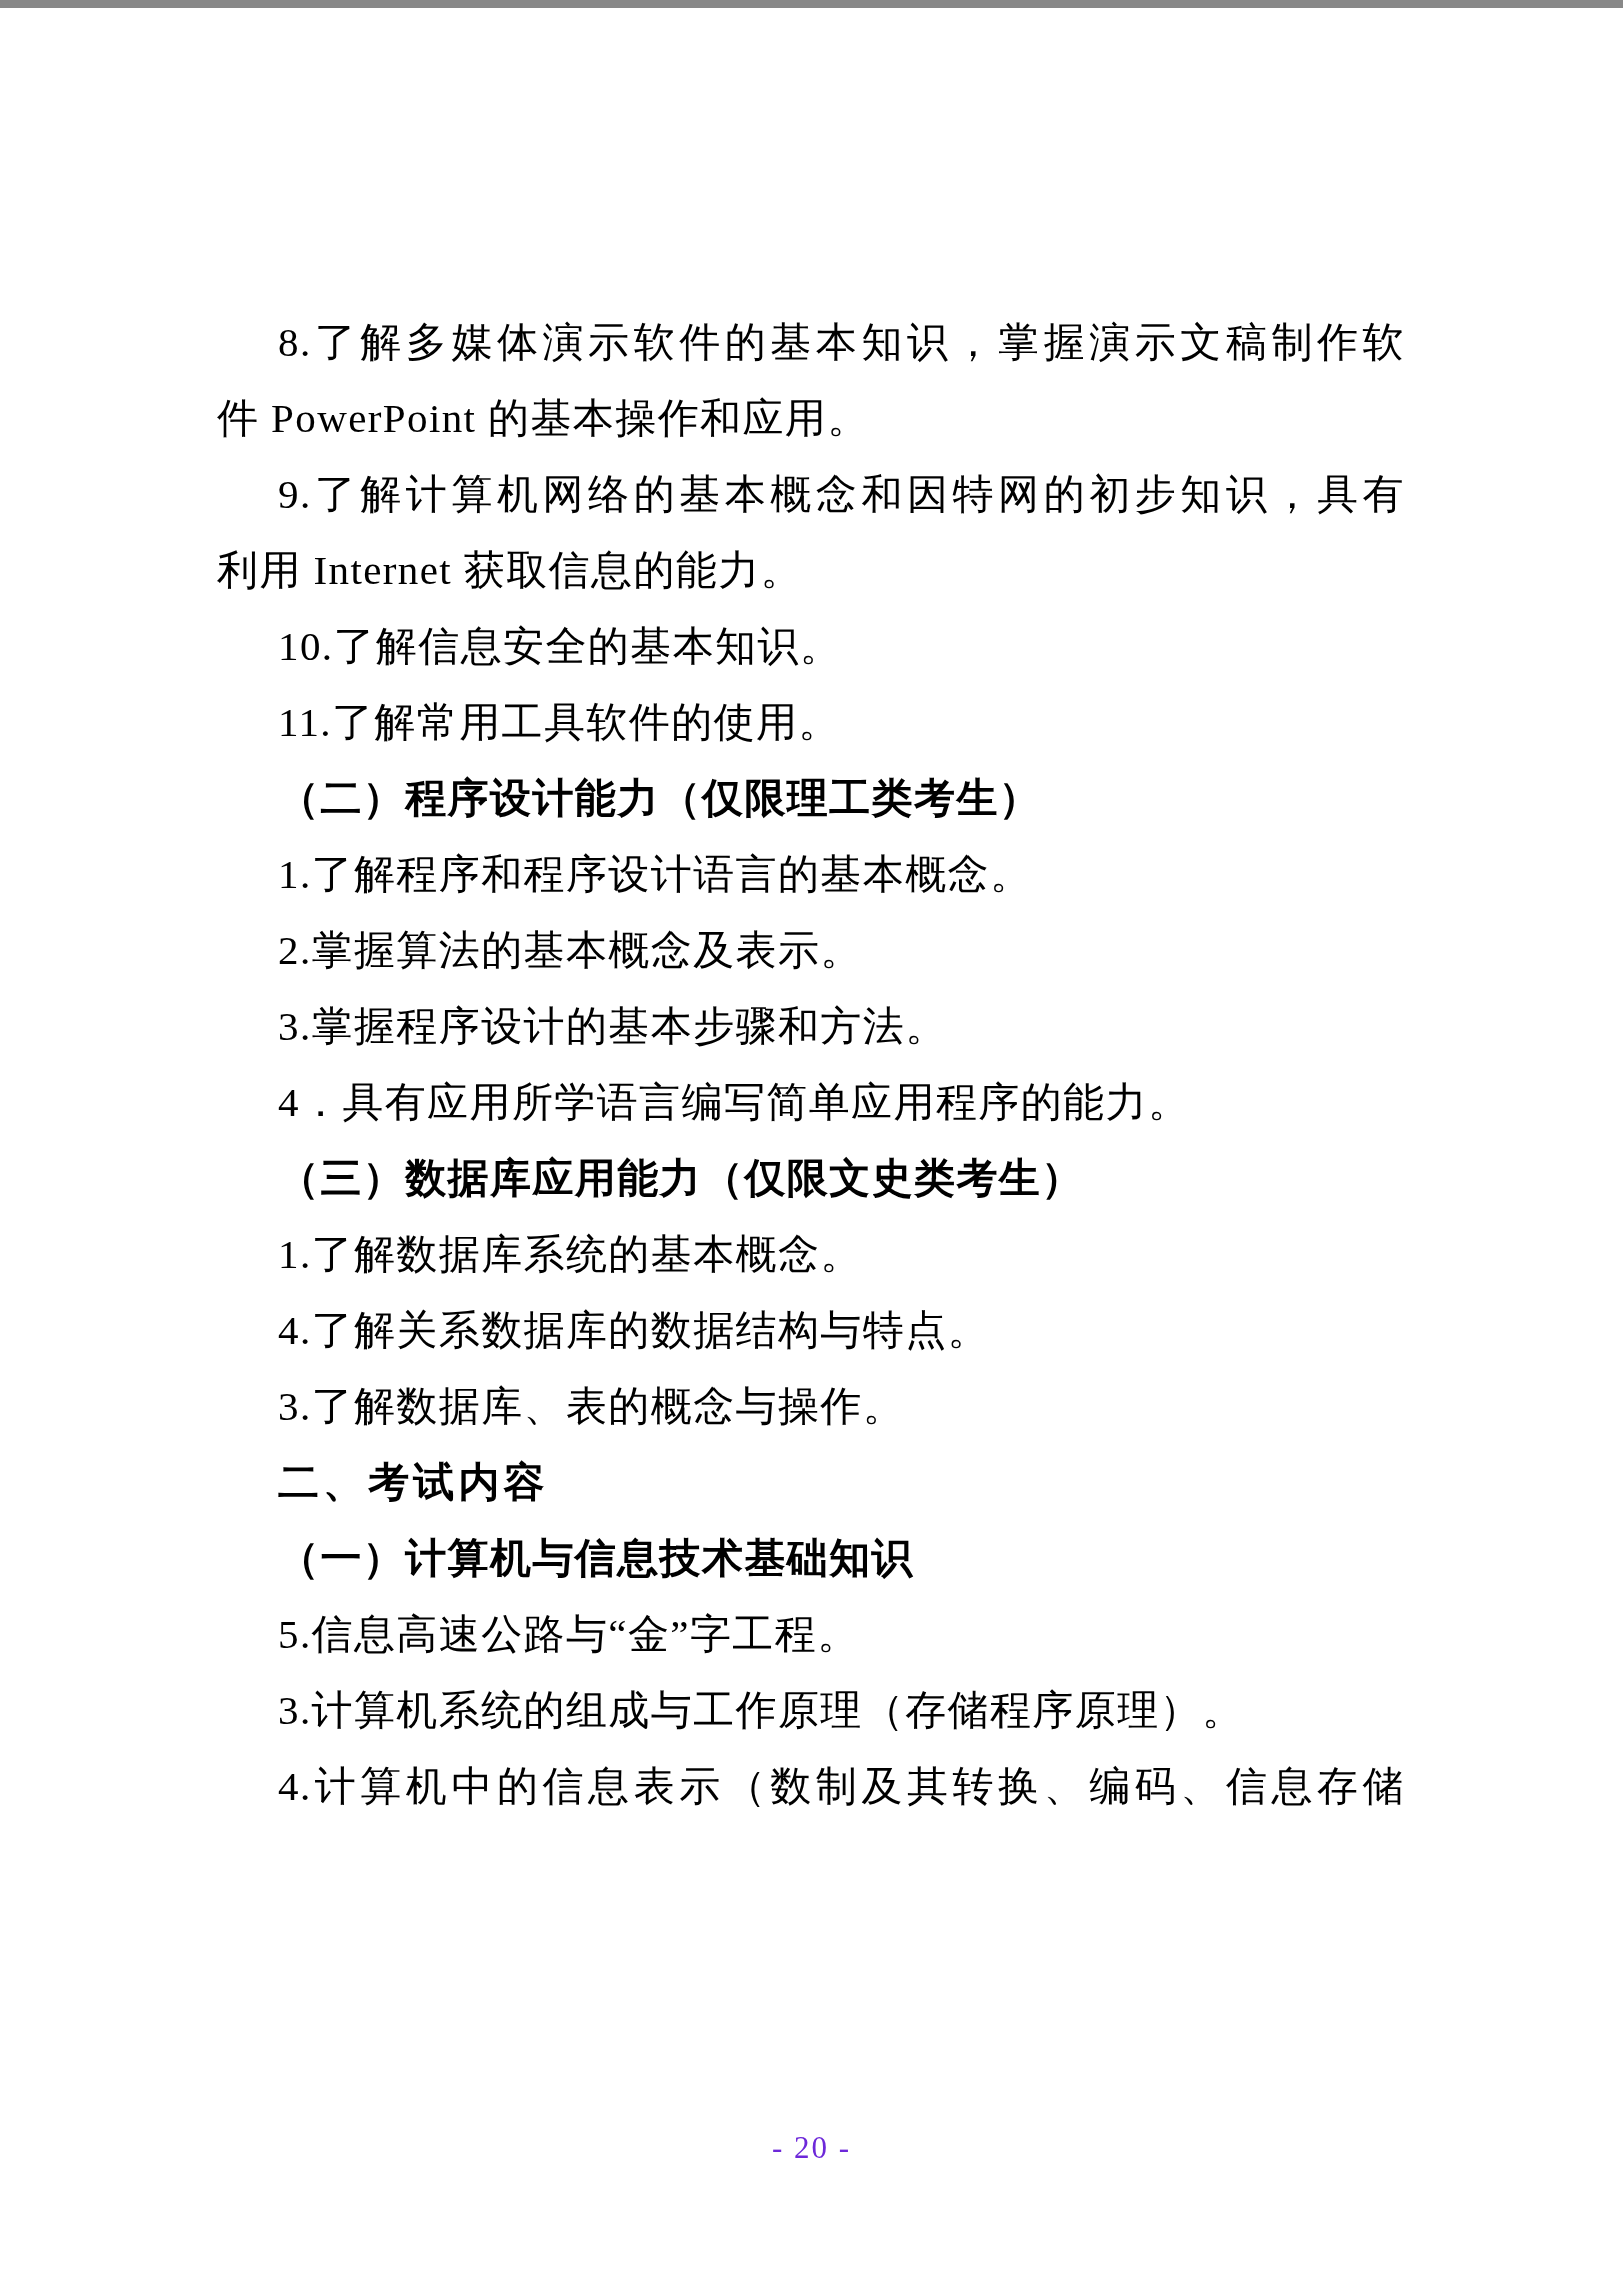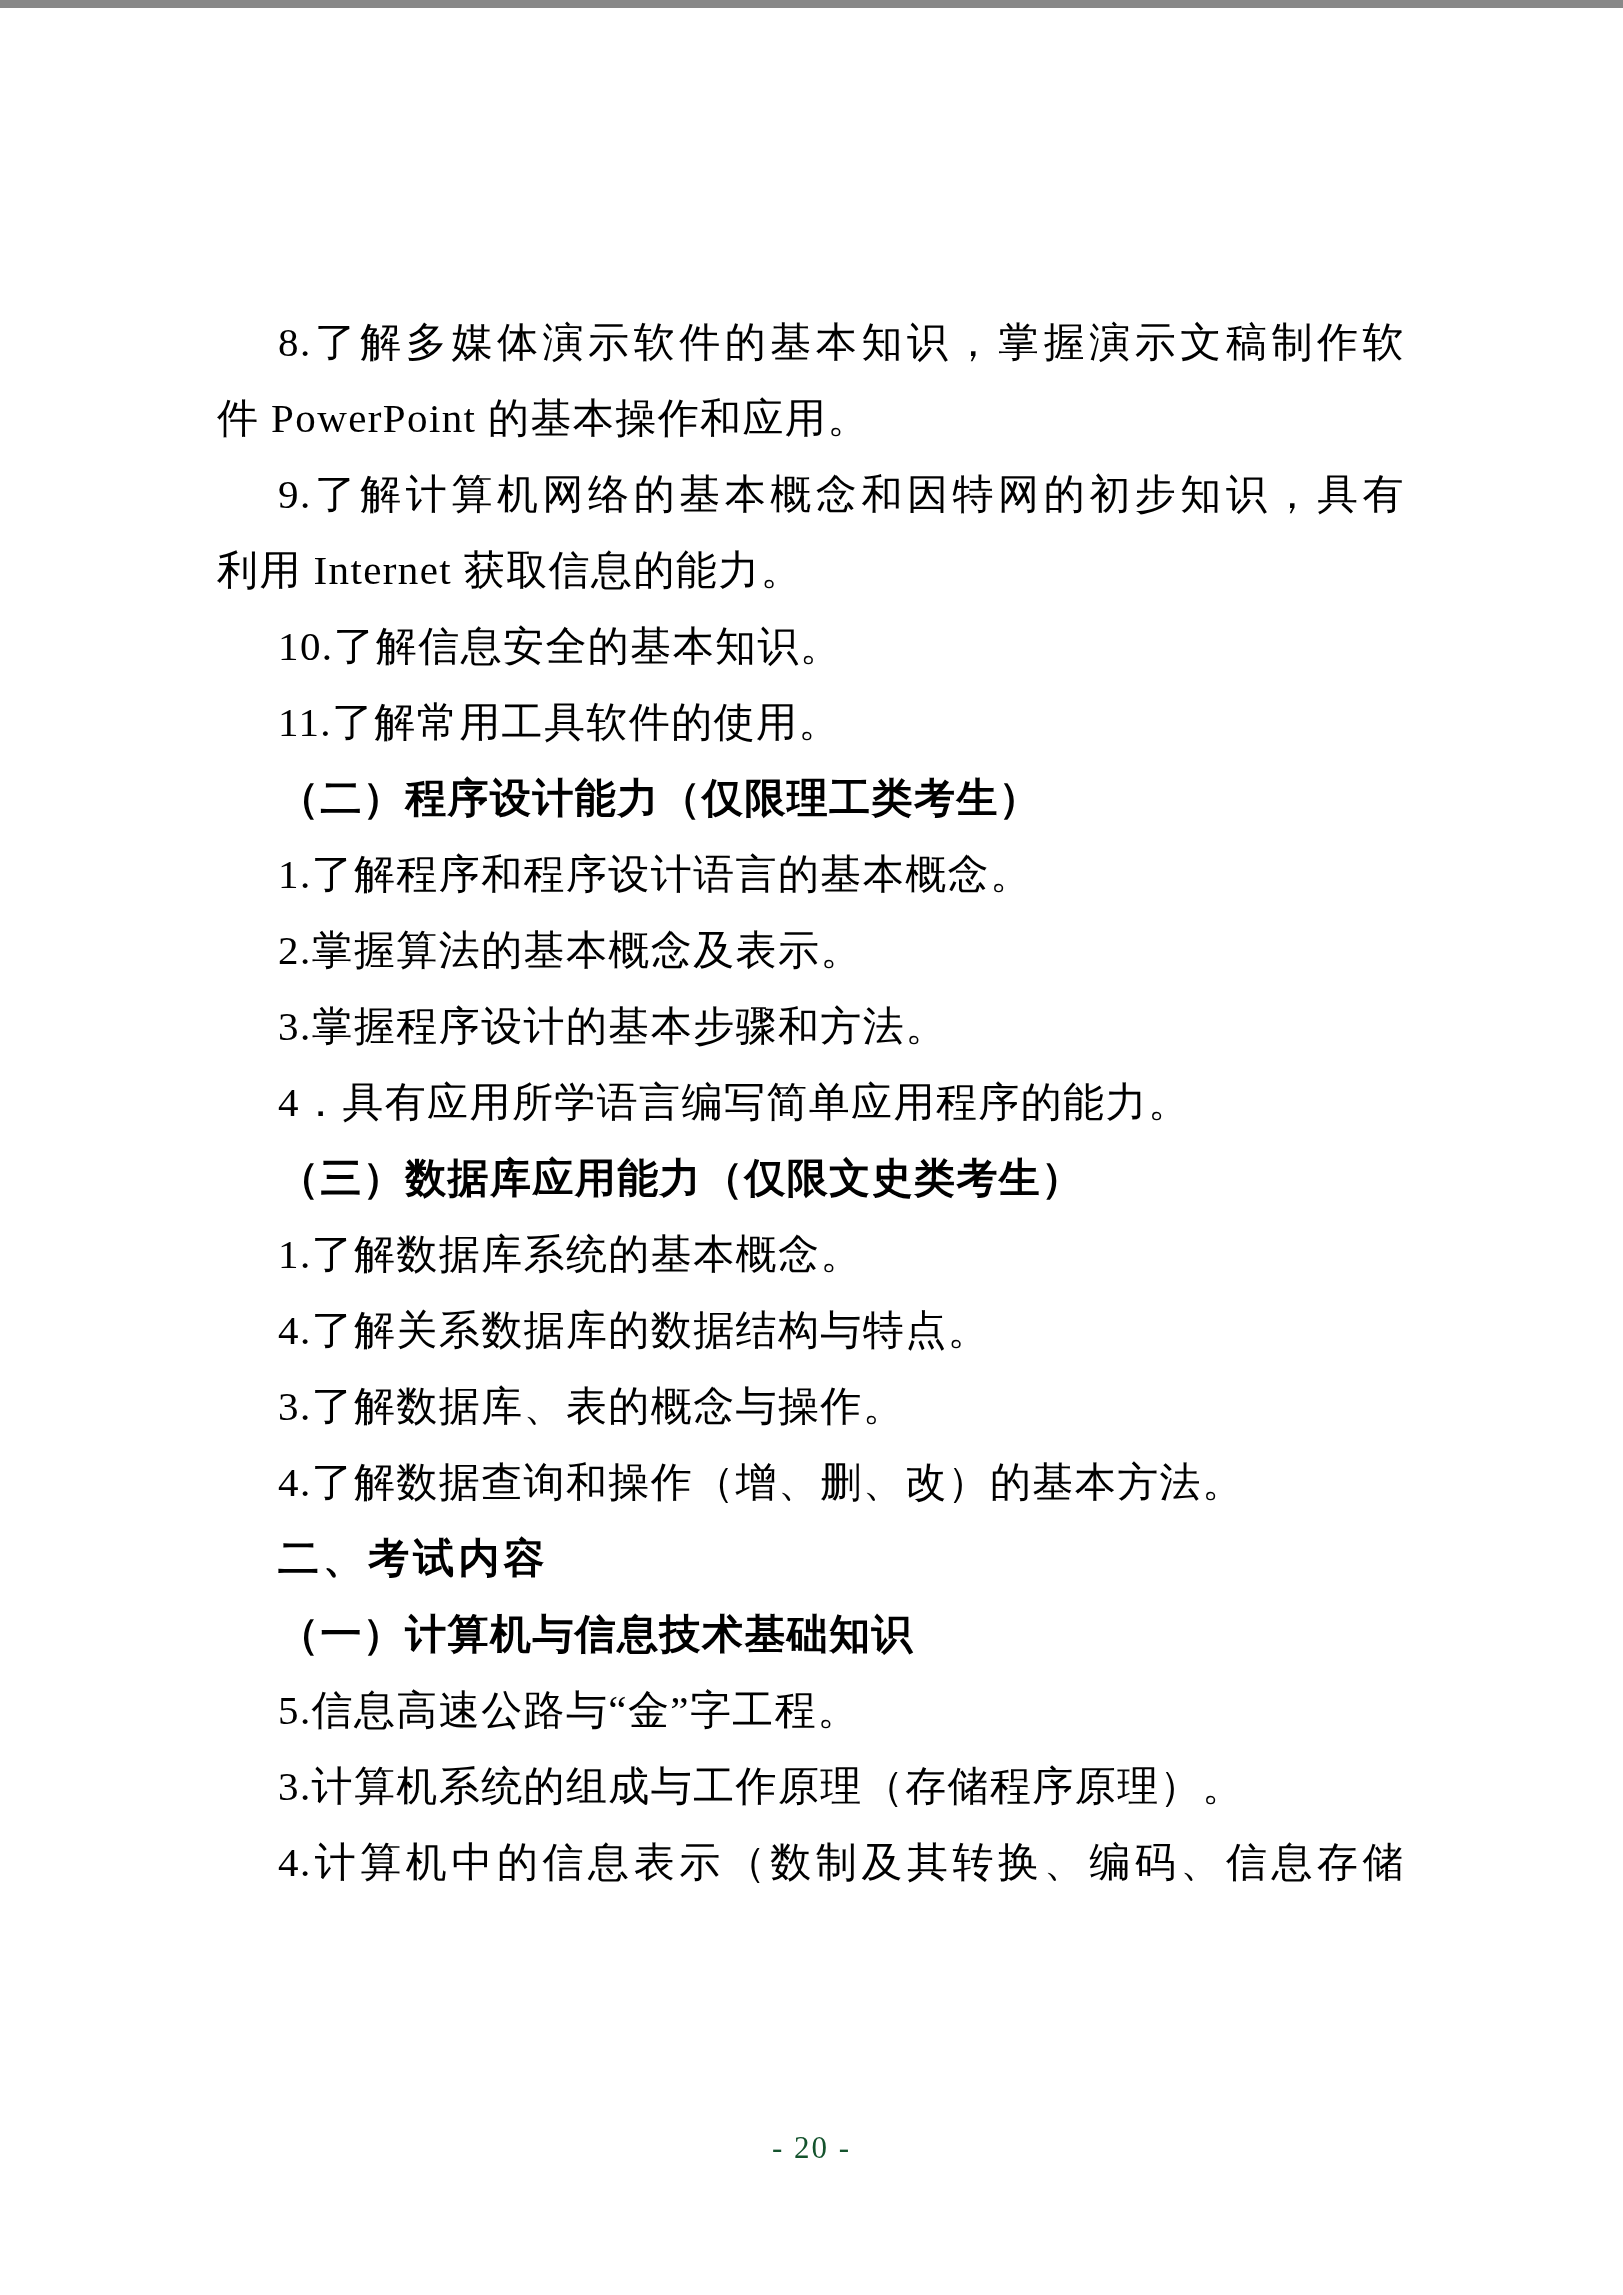--- a/index.html
+++ b/index.html
@@ -48,21 +48,21 @@
     position: absolute;
     top: 2118px;
     left: 0;
     width: 100%;
     height: 44px;
     line-height: 44px;
     text-align: center;
     font-size: 31px;
     letter-spacing: 2px;
     font-family: "Liberation Serif", serif;
-    color: #14532d;
+    color: #6d28d9;
   }
 </style>
 </head>
 <body>
 
 <div class="page">
   <main class="content">
 
   <div class="line body-indent-justify">8.了解多媒体演示软件的基本知识，掌握演示文稿制作软</div>
       <div class="line body-wrap">件 PowerPoint 的基本操作和应用。</div>
@@ -72,21 +72,20 @@
       <div class="line body-indent">11.了解常用工具软件的使用。</div>
       <div class="line heading2">（二）程序设计能力（仅限理工类考生）</div>
       <div class="line body-indent">1.了解程序和程序设计语言的基本概念。</div>
       <div class="line body-indent">2.掌握算法的基本概念及表示。</div>
       <div class="line body-indent">3.掌握程序设计的基本步骤和方法。</div>
       <div class="line body-indent">4．具有应用所学语言编写简单应用程序的能力。</div>
       <div class="line heading2">（三）数据库应用能力（仅限文史类考生）</div>
       <div class="line body-indent">1.了解数据库系统的基本概念。</div>
       <div class="line body-indent">4.了解关系数据库的数据结构与特点。</div>
       <div class="line body-indent">3.了解数据库、表的概念与操作。</div>
-      <div class="line body-indent">4.了解数据查询和操作（增、删、改）的基本方法。</div>
       <div class="line heading1">二、考试内容</div>
       <div class="line heading2">（一）计算机与信息技术基础知识</div>
       <div class="line body-indent">5.信息高速公路与“金”字工程。</div>
       <div class="line body-indent">3.计算机系统的组成与工作原理（存储程序原理）。</div>
       <div class="line body-indent-justify">4.计算机中的信息表示（数制及其转换、编码、信息存储</div>
     </main>
   <div class="pagenum">- 20 -</div>
 </div>
 
 

